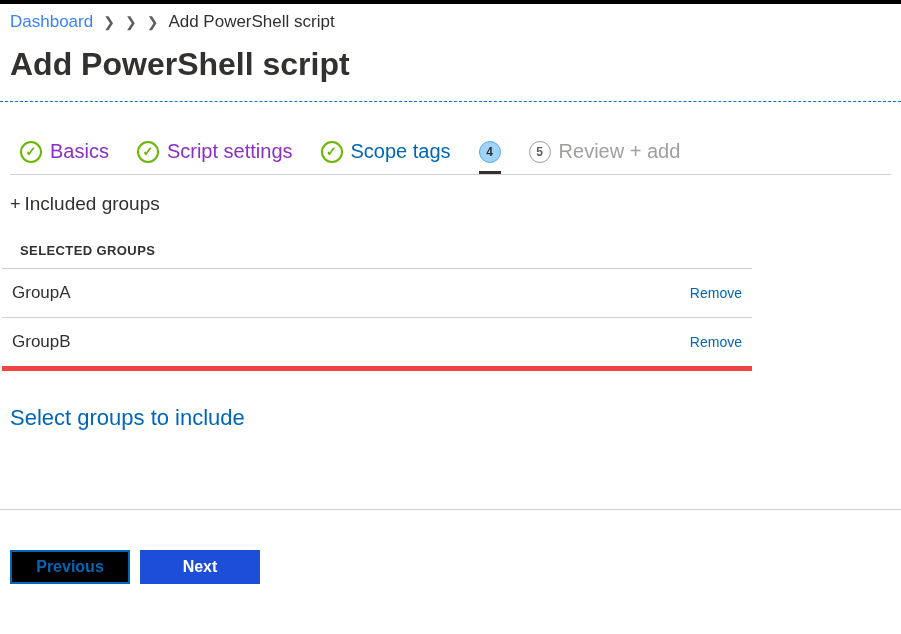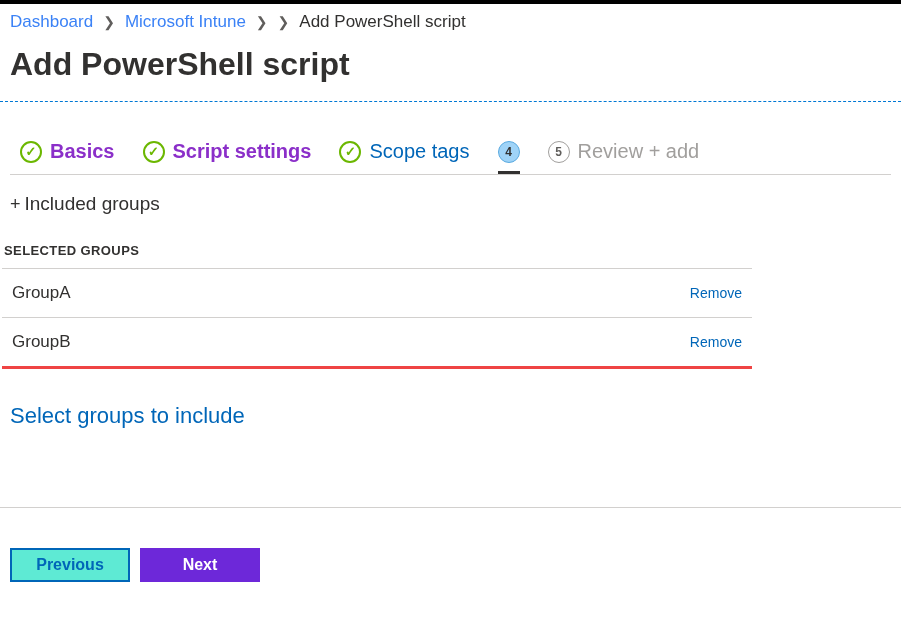--- a/index.html
+++ b/index.html
@@ -40,21 +40,21 @@
     .tab {
       display: flex;
       align-items: center;
       gap: 8px;
       font-size: 20px;
       padding-bottom: 8px;
       cursor: pointer;
       border-bottom: 3px solid transparent;
     }
     .tab.active { border-bottom-color: #323130; }
-    .tab.visited .tab-label { color: #8b2fc9; font-weight: bold; }
+    .tab.visited .tab-label { color: #8b2fc9; }
     .tab.link .tab-label { color: #0066b8; }
     .tab.active .tab-label { color: #323130; }
     .tab.disabled .tab-label { color: #a19f9d; }
     .check-circle {
       width: 22px; height: 22px;
       border: 2px solid #6bb700;
       border-radius: 50%;
       display: flex; align-items: center; justify-content: center;
       color: #6bb700;
       font-size: 13px;
@@ -87,33 +87,33 @@
       display: flex;
       align-items: center;
       gap: 4px;
       cursor: pointer;
     }
     .plus { font-size: 18px; }
     .selected-label {
       font-size: 13px;
       font-weight: 700;
       letter-spacing: 0.4px;
-      padding: 28px 10px 10px 4px;
+      padding: 28px 10px 10px 20px;
     }
     .group-table { padding: 0 2px; }
     .group-row {
       display: flex;
       justify-content: space-between;
       align-items: center;
       border-top: 1px solid #d2d0ce;
       padding: 14px 10px 14px 10px;
       font-size: 17px;
       max-width: 750px;
     }
-    .group-row:last-child { border-bottom: 3px solid #ef4444; }
+    .group-row:last-child { border-bottom: 5px solid #ef4444; }
     .remove-link { color: #0066b8; cursor: pointer; font-size: 14px; }
     .select-groups-link {
       color: #0066b8;
       font-size: 22px;
       padding: 34px 10px 0 10px;
       cursor: pointer;
     }
     .footer-divider {
       border: none;
       border-top: 1px solid #d2d0ce;
@@ -129,38 +129,37 @@
       height: 34px;
       font-size: 16px;
       font-weight: 600;
       cursor: pointer;
       border: none;
       display: flex;
       align-items: center;
       justify-content: center;
     }
     .btn-secondary {
-      background: #5eead4;
+      background: #000000;
       color: #0066b8;
       border: 2px solid #0066b8;
     }
     .btn-primary {
-      background: #6d28d9;
+      background: #1d4ed8;
       color: #fff;
     }
   </style>
 </head>
 <body>
 
 <div class="topbar"></div>
 
 <nav class="breadcrumb">
   <span class="crumb-link">Dashboard</span>
   <span class="chev">❯</span>
-  <span class="crumb-link">Microsoft Intune</span>
   <span class="chev">❯</span>
   <span class="chev">❯</span>
   <span class="crumb-current">Add PowerShell script</span>
 </nav>
 
 <h1 class="page-title">Add PowerShell script</h1>
 
 <hr class="dashed-divider">
 
 <div class="tabs">

